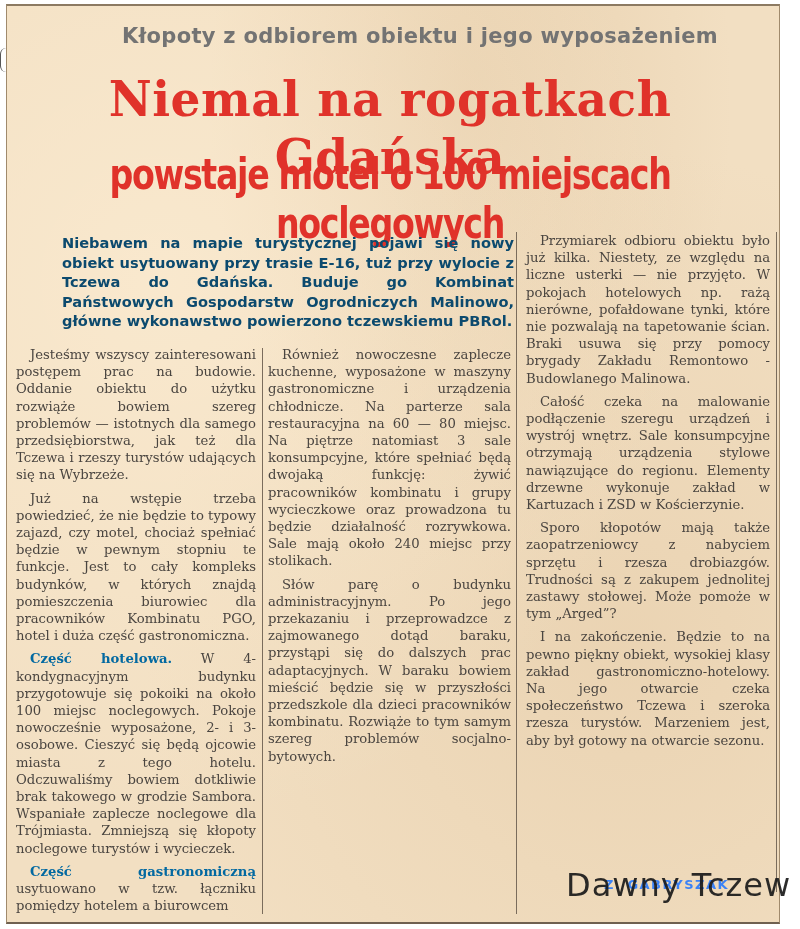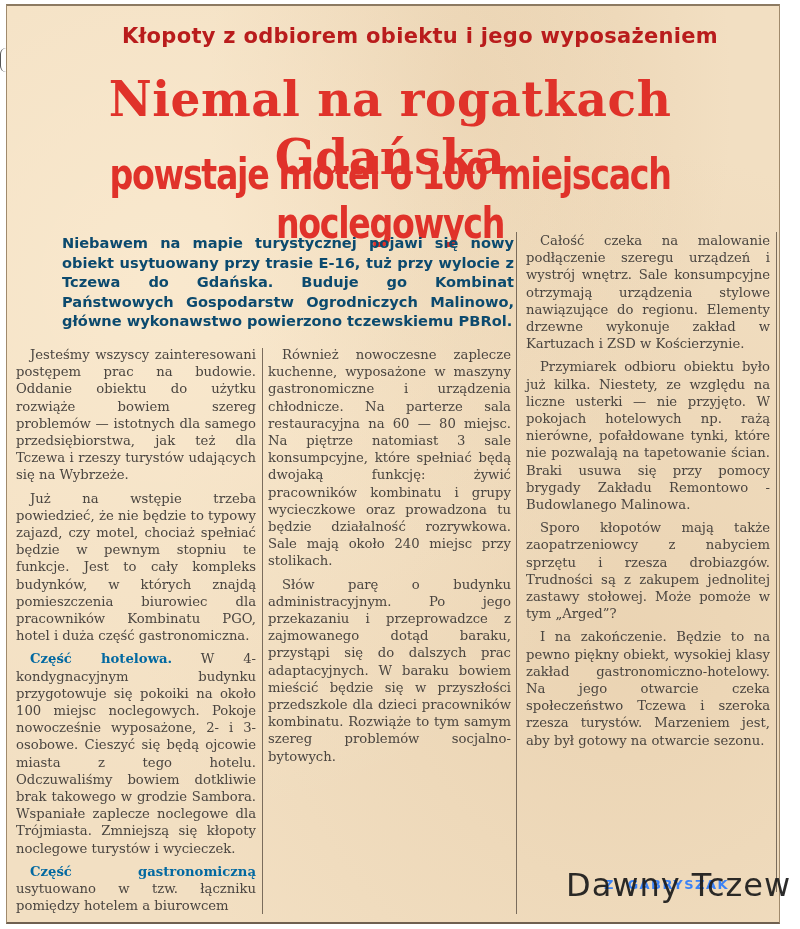--- a/index.html
+++ b/index.html
@@ -12,21 +12,21 @@
         radial-gradient(ellipse at 80% 70%, rgba(220,190,150,0.35), rgba(0,0,0,0) 55%),
         radial-gradient(ellipse at 60% 10%, rgba(210,175,130,0.30), rgba(0,0,0,0) 40%);
       border-left: 1px solid #a08a6c;
       border-right: 1px solid #a08a6c;
       border-top: 2px solid #8c7a62;
       border-bottom: 2px solid #6f6050;
     }
     .kicker {
       position: absolute; left: 70px; top: 24px; width: 700px;
       font-family: "DejaVu Sans", sans-serif; font-weight: bold;
-      font-size: 21px; color: #b91c1c; letter-spacing: 0.3px; text-align: center;
+      font-size: 21px; color: #737373; letter-spacing: 0.3px; text-align: center;
     }
     .headline {
       position: absolute; left: 8px; top: 70px; width: 764px;
       font-family: "DejaVu Serif", serif; font-weight: bold;
       font-size: 49px; color: #e0322a; text-align: center; letter-spacing: 0.5px;
       transform: scaleX(0.96);
     }
     .subhead {
       position: absolute; left: 10px; top: 150px; width: 760px;
       font-family: "DejaVu Sans Condensed", "DejaVu Sans", sans-serif; font-weight: bold;
@@ -91,20 +91,20 @@
   <p><b>Część hotelowa.</b><span> W 4-kondygnacyjnym budynku przygotowuje się pokoiki na około 100 miejsc noclegowych. Pokoje nowocześnie wyposażone, 2- i 3-osobowe. Cieszyć się będą ojcowie miasta z tego hotelu. Odczuwaliśmy bowiem dotkliwie brak takowego w grodzie Sambora. Wspaniałe zaplecze noclegowe dla Trójmiasta. Zmniejszą się kłopoty noclegowe turystów i wycieczek.</span></p>
   <p class="tight"><b>Część gastronomiczną</b><span> usytuowano w tzw. łączniku pomiędzy hotelem a biurowcem</span></p>
 </div>
 
 <div class="col col2">
   <p>Również nowoczesne zaplecze kuchenne, wyposażone w maszyny gastronomiczne i urządzenia chłodnicze. Na parterze sala restauracyjna na 60 — 80 miejsc. Na piętrze natomiast 3 sale konsumpcyjne, które spełniać będą dwojaką funkcję: żywić pracowników kombinatu i grupy wycieczkowe oraz prowadzona tu będzie działalność rozrywkowa. Sale mają około 240 miejsc przy stolikach.</p>
   <p>Słów parę o budynku administracyjnym. Po jego przekazaniu i przeprowadzce z zajmowanego dotąd baraku, przystąpi się do dalszych prac adaptacyjnych. W baraku bowiem mieścić będzie się w przyszłości przedszkole dla dzieci pracowników kombinatu. Rozwiąże to tym samym szereg problemów socjalno-bytowych.</p>
 </div>
 
 <div class="col col3">
+  <p>Przymiarek odbioru obiektu było już kilka. Niestety, ze względu na liczne usterki — nie przyjęto. W pokojach hotelowych np. rażą nierówne, pofałdowane tynki, które nie pozwalają na tapetowanie ścian. Braki usuwa się przy pomocy brygady Zakładu Remontowo - Budowlanego Malinowa.</p>
   <p>Całość czeka na malowanie podłączenie szeregu urządzeń i wystrój wnętrz. Sale konsumpcyjne otrzymają urządzenia stylowe nawiązujące do regionu. Elementy drzewne wykonuje zakład w Kartuzach i ZSD w Kościerzynie.</p>
-  <p>Przymiarek odbioru obiektu było już kilka. Niestety, ze względu na liczne usterki — nie przyjęto. W pokojach hotelowych np. rażą nierówne, pofałdowane tynki, które nie pozwalają na tapetowanie ścian. Braki usuwa się przy pomocy brygady Zakładu Remontowo - Budowlanego Malinowa.</p>
   <p>Sporo kłopotów mają także zaopatrzeniowcy z nabyciem sprzętu i rzesza drobiazgów. Trudności są z zakupem jednolitej zastawy stołowej. Może pomoże w tym „Arged”?</p>
   <p class="tight">I na zakończenie. Będzie to na pewno piękny obiekt, wysokiej klasy zakład gastronomiczno-hotelowy. Na jego otwarcie czeka społeczeństwo Tczewa i szeroka rzesza turystów. Marzeniem jest, aby był gotowy na otwarcie sezonu.</p>
 </div>
 
 <div class="signature">Z. GABRYSZAK</div>
 <div class="watermark">Dawny Tczew</div>
 
 </body></html>

